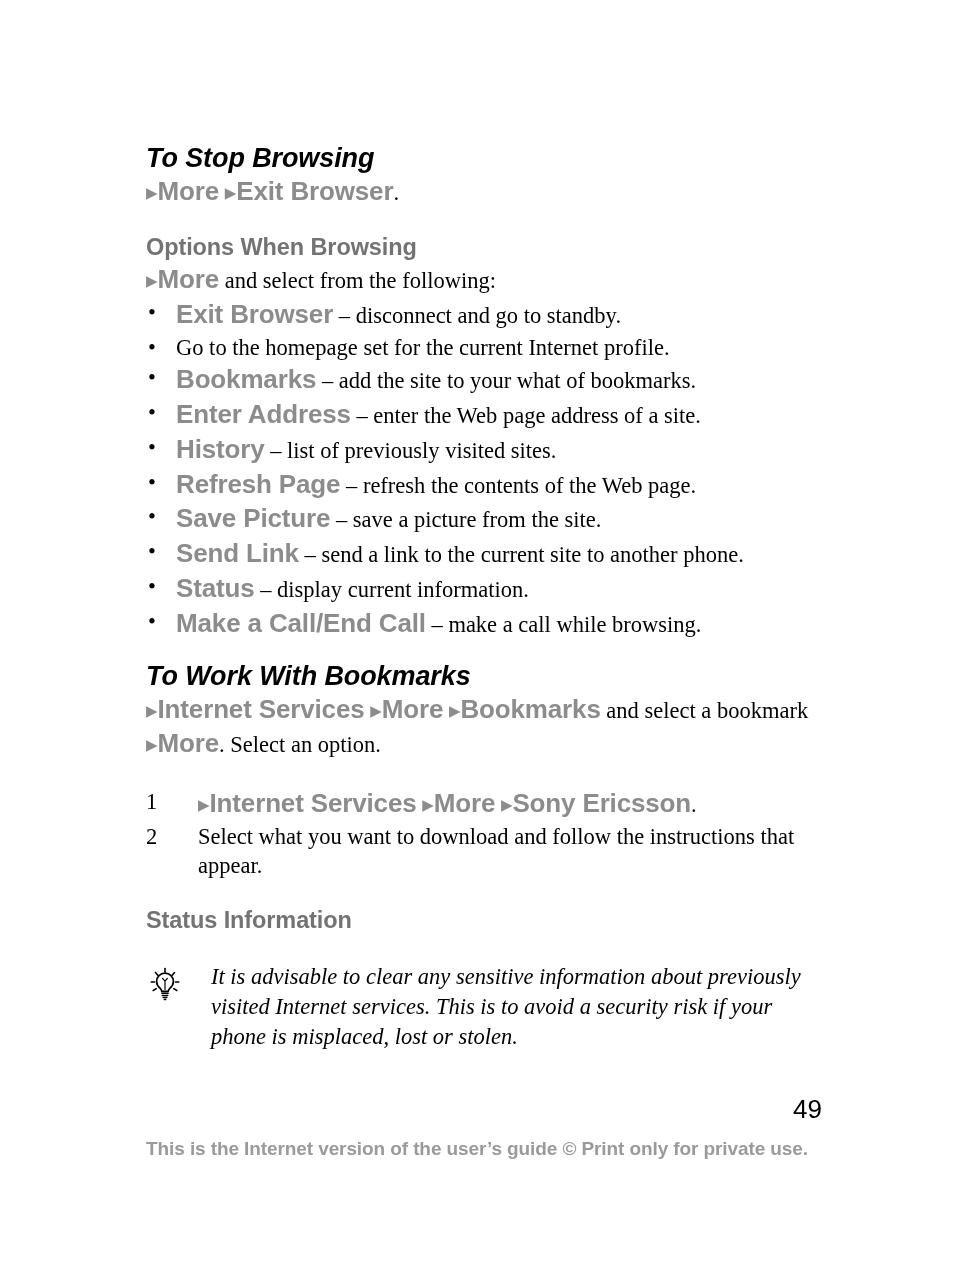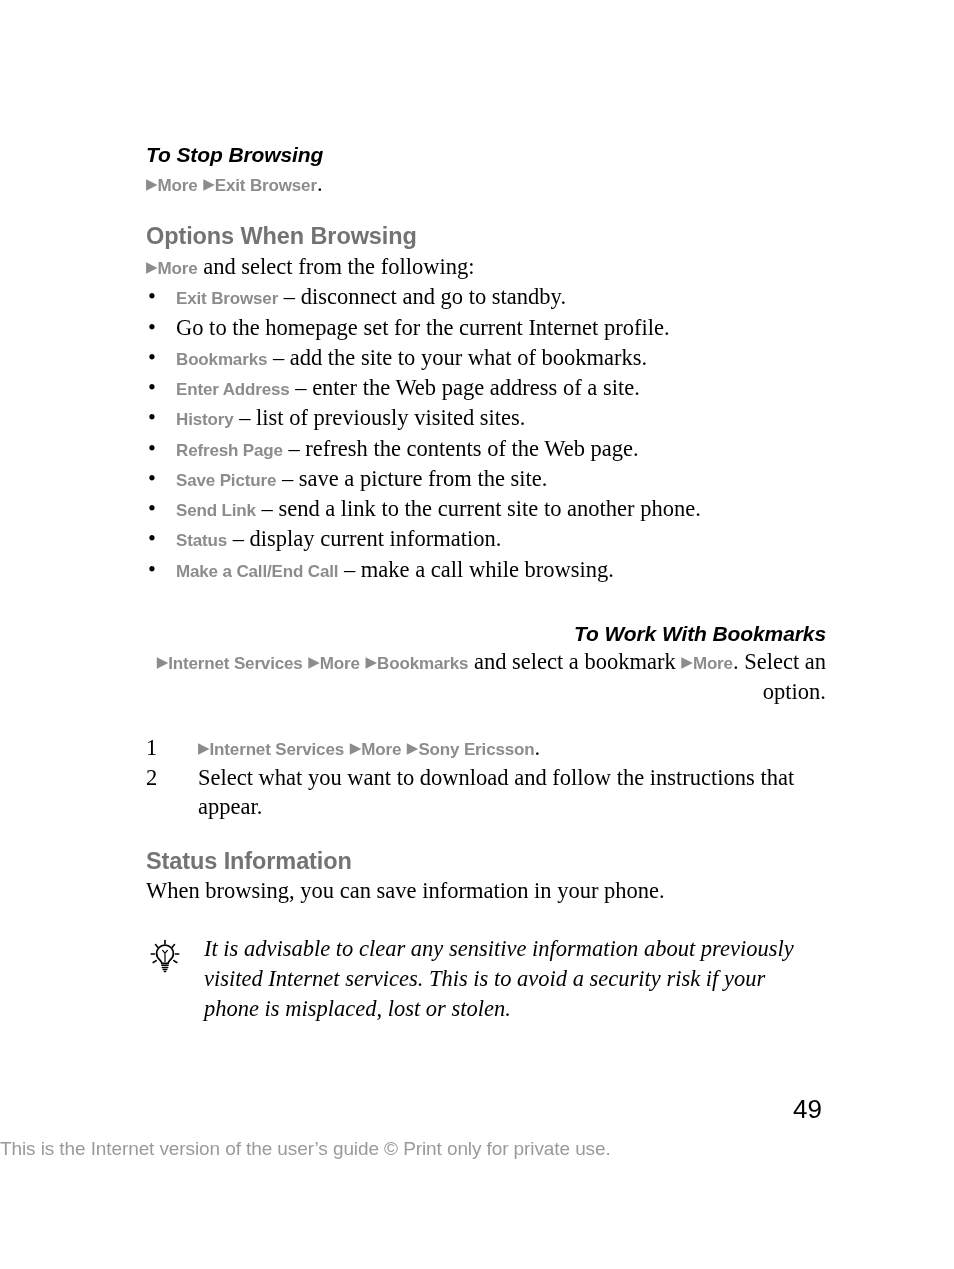--- a/index.html
+++ b/index.html
@@ -30,21 +30,21 @@
     left: 146px;
     top: 143px;
     width: 680px;
   }
 
   
   .h-italic {
     font-family: "Liberation Sans", sans-serif;
     font-weight: bold;
     font-style: italic;
-    font-size: 21px;
+    font-size: 27px;
     color: #000;
     letter-spacing: -0.1px;
     margin: 0;
     line-height: 1.12;
   }
   .h-bold {
     font-family: "Liberation Sans", sans-serif;
     font-weight: bold;
     font-style: normal;
     font-size: 23.5px;
@@ -62,21 +62,21 @@
     line-height: 1.30;
     margin: 0;
   }
 
   
   .ui {
     font-family: "Liberation Sans", sans-serif;
     font-weight: bold;
     font-style: normal;
     color: #8c8c8c;
-    font-size: 17px;
+    font-size: 26px;
     letter-spacing: -0.15px;
   }
   .arrow {
     font-family: "Liberation Sans", sans-serif;
     color: #8c8c8c;
     font-size: 15px;
     vertical-align: 2px;
     letter-spacing: 0;
   }
 
@@ -103,21 +103,21 @@
   }
   .bullets li .dot {
     position: absolute;
     left: 2px;
     top: 0;
     font-family: "Liberation Serif", serif;
     font-size: 22.5px;
     color: #000;
   }
 
-  .sec-bookmarks { margin-top: 38px; text-align: right; }
+  .sec-bookmarks { margin-top: 20px; }
   .sec-download { margin-top: 27px; }
   .sec-stored { margin-top: 26px; }
 
   
   .numlist {
     margin: 2px 0 0 0;
     padding: 0;
     list-style: none;
   }
   .numlist li {
@@ -150,40 +150,41 @@
     top: 4px;
     width: 34px;
     height: 36px;
   }
   .tip-text {
     font-family: "Liberation Serif", serif;
     font-style: italic;
     font-size: 22.5px;
     line-height: 1.33;
     color: #000;
-    margin: 8px;
+    margin: 15px;
   }
 
   
   .page-number {
     position: absolute;
     right: 132px;
     top: 1094px;
     font-family: "Liberation Sans", sans-serif;
     font-weight: normal;
     font-size: 26px;
     color: #000;
   }
   .footer-note {
     position: absolute;
     left: 0;
     right: 0;
     top: 1138px;
-    font-family: "Liberation Sans", sans-serif;
-    font-weight: normal;
+    text-align: center;
+    font-family: "Liberation Sans", sans-serif;
+    font-weight: bold;
     font-size: 19px;
     color: #9a9a9a;
     letter-spacing: -0.1px;
   }
 </style>
 </head>
 <body>
 
 <div class="page">
   <div class="content">
@@ -266,21 +267,20 @@
         </li>
         <li>
           <span class="num">2</span>
           <span>Select what you want to download and follow the instructions that appear.</span>
         </li>
       </ul>
     </div>
 
     <div class="sec-stored">
       <div class="h-bold">Status Information</div>
-      <div class="body-line sub-line">When browsing, you can save information in your phone.</div>
 
       <div class="tip">
         <span class="tip-icon">
           <svg viewBox="0 0 34 36" width="34" height="36" aria-hidden="true">
             <g fill="none" stroke="#000000" stroke-width="1.6" stroke-linecap="round">
 
               <line x1="17" y1="2.5" x2="17" y2="6"></line>
               <line x1="7.5" y1="6.5" x2="9.8" y2="9.2"></line>
               <line x1="26.5" y1="6.5" x2="24.2" y2="9.2"></line>
               <line x1="3.2" y1="16" x2="6.6" y2="16"></line>

